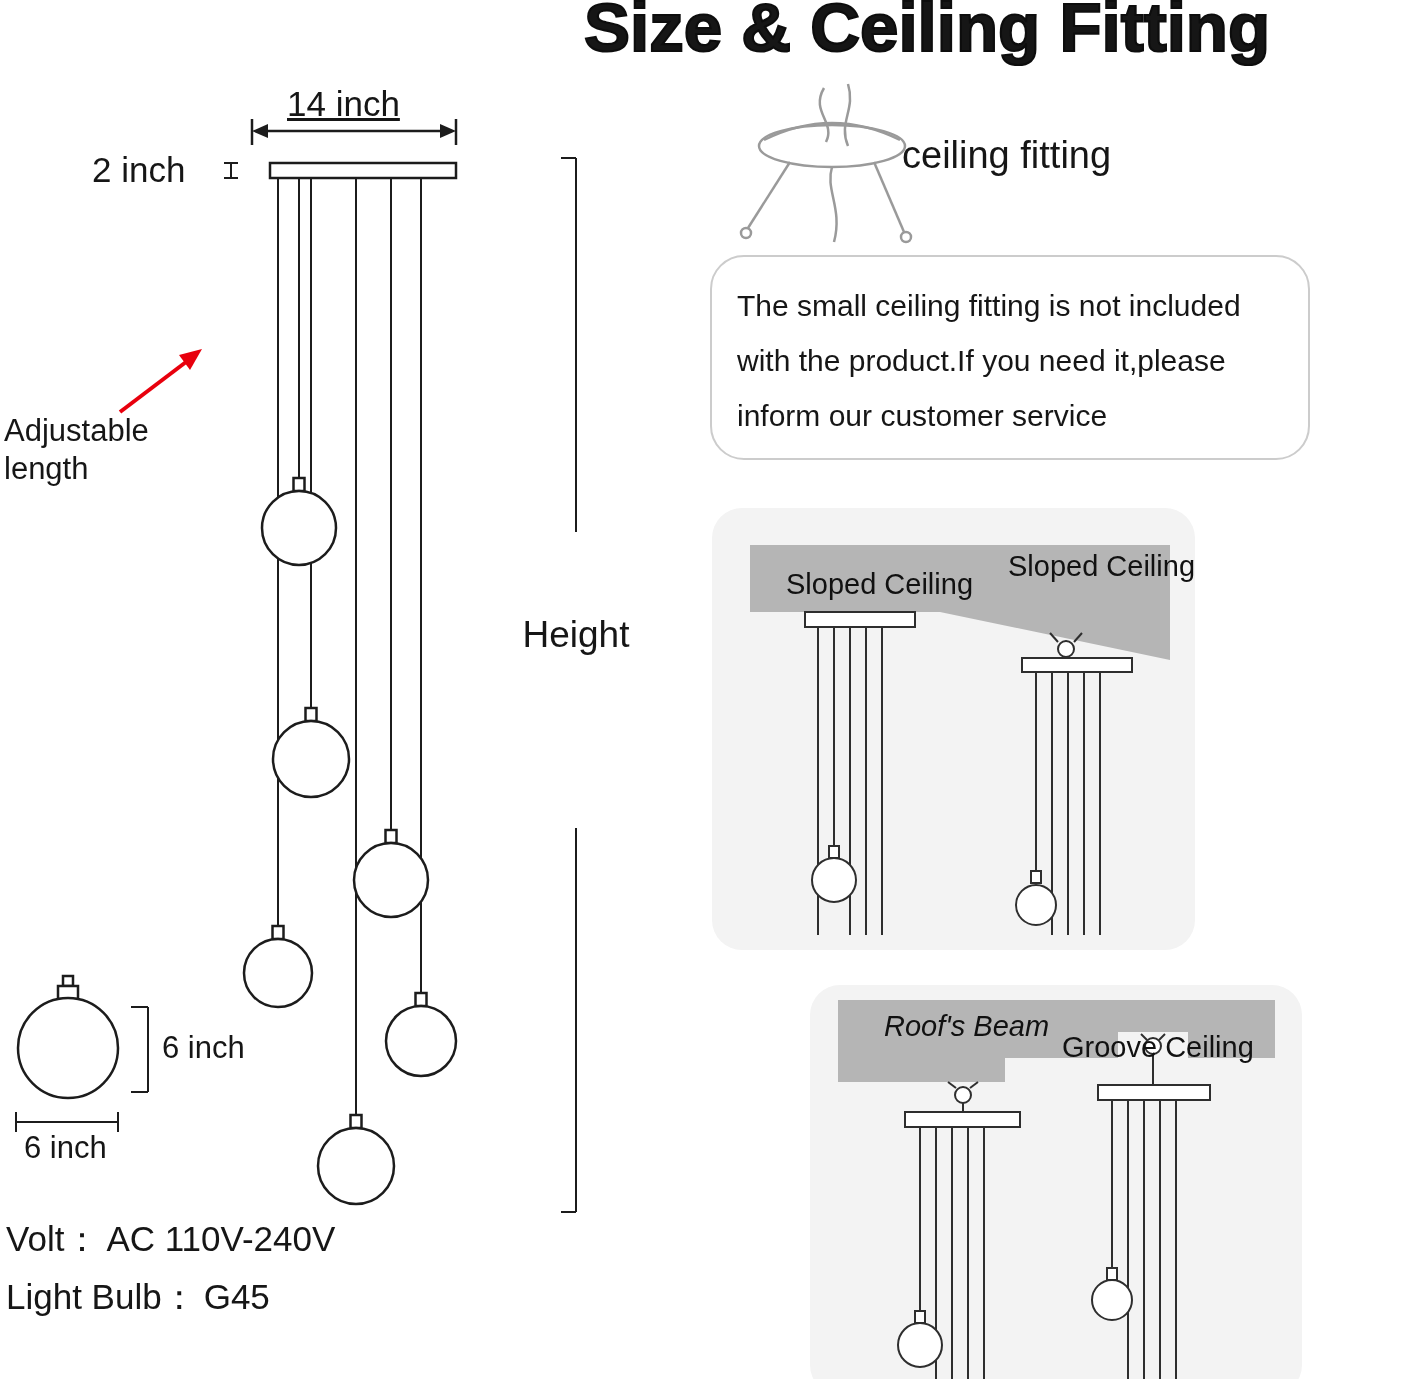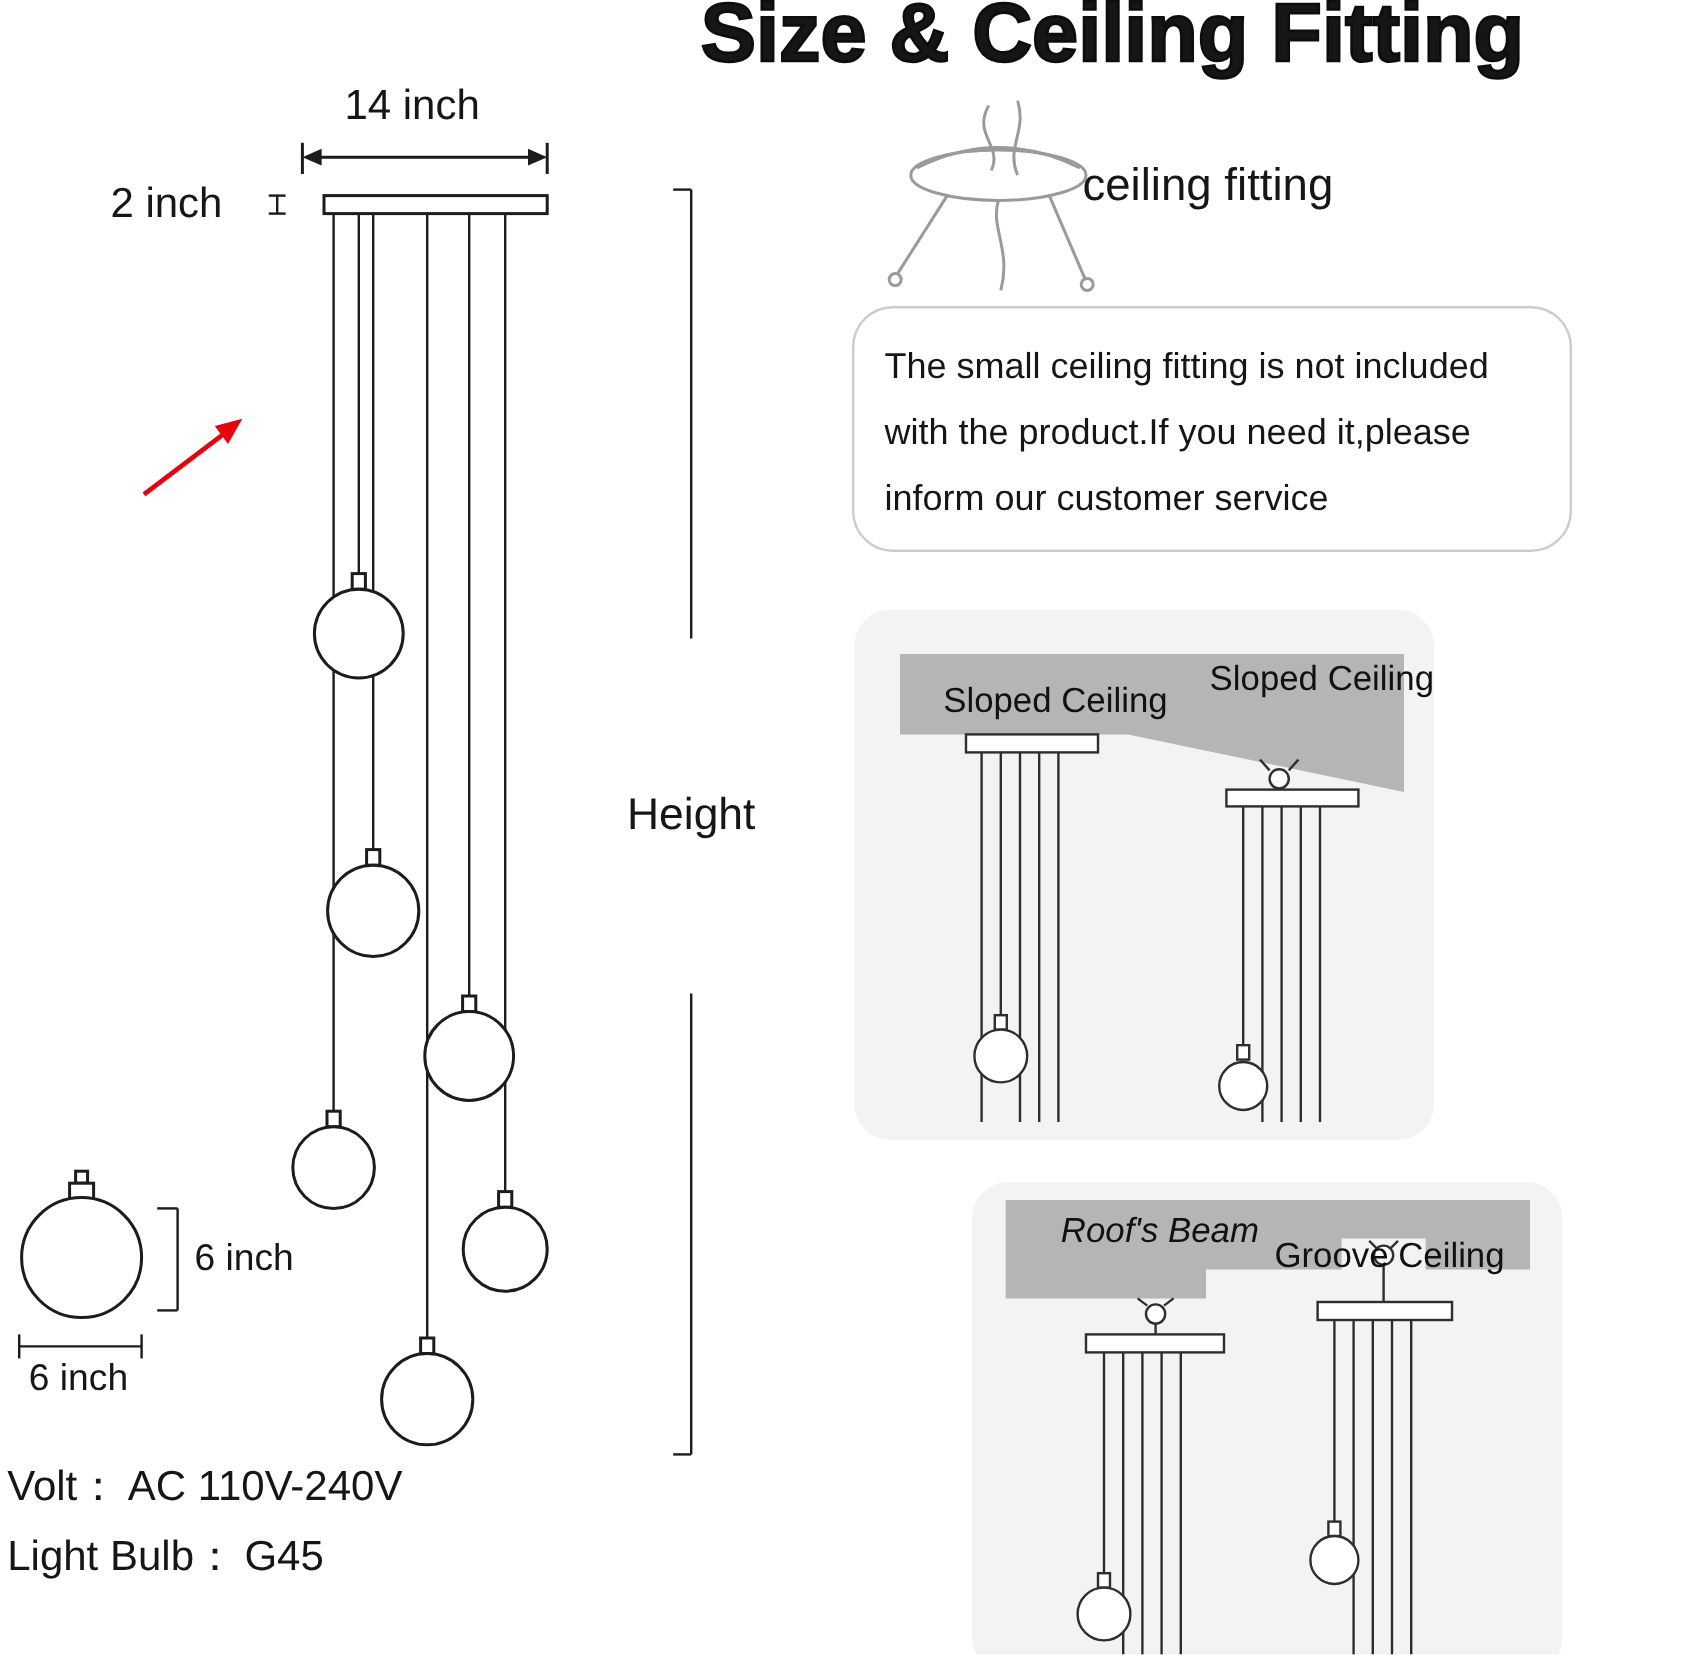--- a/index.html
+++ b/index.html
@@ -14,21 +14,21 @@
 
   .title {
     left:584px; top:-12px; font-size:69px; font-weight:bold;
     -webkit-text-stroke:2.2px #0d0d0d; letter-spacing:0; white-space:nowrap;
   }
 
   .dim-label { font-size:35px; white-space:nowrap; }
   .small-label { font-size:31px; white-space:nowrap; }
   .adjustable { font-size:31px; line-height:1.22; white-space:pre-line; }
 
-  .height-block { left:456px; top:614px; width:240px; text-align:center; font-size:37px;margin-top:44px; }
+  .height-block { left:456px; top:614px; width:240px; text-align:center; font-size:37px; }
   .height-block .range { margin-top:22px; white-space:nowrap; }
 
   .fitting-label { left:902px; top:134px; font-size:38px; white-space:nowrap; }
 
   .note-box {
     left:710px; top:255px; width:600px; height:205px;
     background:#ffffff; border:2px solid #cccccc; border-radius:34px;
     padding:21px 0 0 25px;
   }
   .note-box .note-line { font-size:30px; line-height:55px; white-space:nowrap; }
@@ -204,22 +204,24 @@
         <line x1="1160" y1="1100" x2="1160" y2="1379"></line>
         <line x1="1176" y1="1100" x2="1176" y2="1379"></line>
         <rect x="1107" y="1268" width="10" height="12" fill="#ffffff"></rect>
         <circle cx="1112" cy="1300" r="20" fill="#ffffff"></circle>
       </g>
     </g>
   </svg>
 
   <div class="abs title z3">Size &amp; Ceiling Fitting</div>
 
-  <div class="abs dim-label z3" style="left:287px; top:68px;">14 inch</div>
+  <div class="abs dim-label z3" style="left:287px; top:84px;text-decoration:underline;">14 inch</div>
   <div class="abs dim-label z3" style="left:92px; top:150px;">2 inch</div>
+  <div class="abs adjustable z3" style="left:4px; top:412px;">Adjustable
+length</div>
 
   <div class="abs height-block z3">
     <div>Height</div>
   </div>
 
   <div class="abs small-label z3" style="left:162px; top:1030px;">6 inch</div>
   <div class="abs small-label z3" style="left:24px; top:1130px;">6 inch</div>
 
   <div class="abs specs z3">
     <div class="spec-line">

